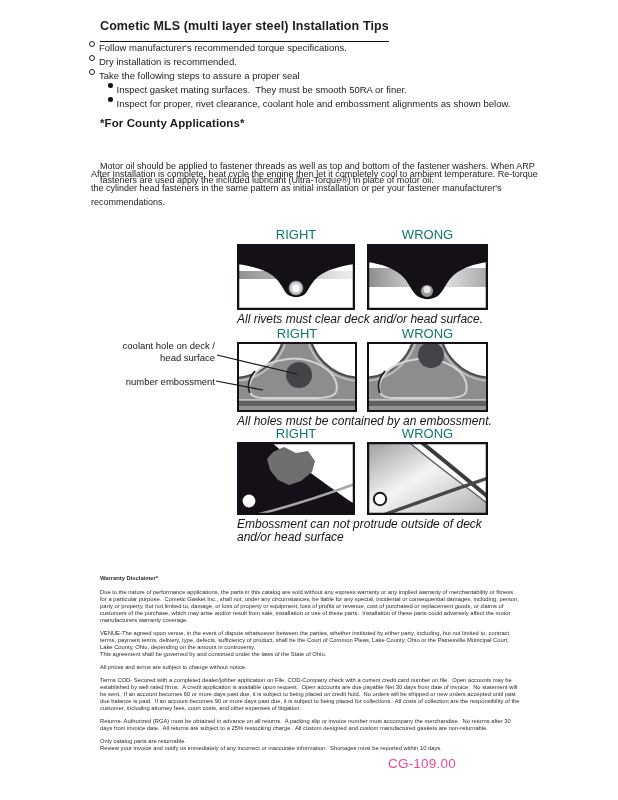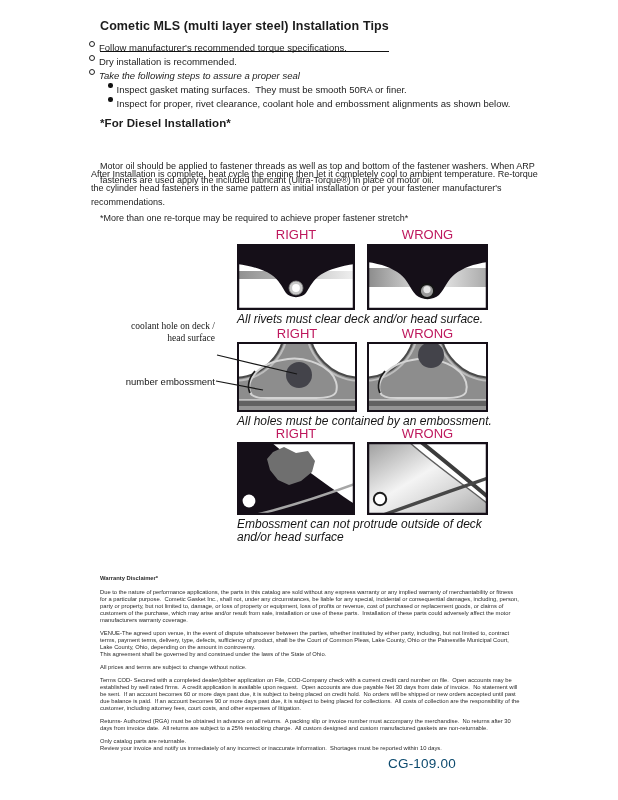--- a/index.html
+++ b/index.html
@@ -3,70 +3,69 @@
 <meta charset="utf-8">
 <style>
   html,body{margin:0;padding:0;background:#e8e8e8;}
   .page{
     position:relative;width:618px;height:800px;margin:0 auto;background:#ffffff;
     font-family:"Liberation Sans","DejaVu Sans",sans-serif;color:#1c1c1c;overflow:hidden;
   }
   .abs{position:absolute;}
   .title{
     left:100px;top:19px;font-size:12.5px;font-weight:bold;
-    border-bottom:1.6px solid #111;padding-bottom:18px;letter-spacing:.1px;
+    border-bottom:1.6px solid #111;padding-bottom:8px;letter-spacing:.1px;
   }
   .bullet-row{display:flex;align-items:flex-start;font-size:9.5px;line-height:12px;white-space:pre-wrap;}
   .mark-o{flex:0 0 auto;width:4px;height:4px;border:1px solid #222;border-radius:50%;margin-right:4px;position:relative;top:-1px;}
   .mark-f{flex:0 0 auto;width:4.5px;height:4.5px;background:#111;border-radius:50%;margin-right:4px;position:relative;top:-1px;}
   .h2{font-size:11.5px;font-weight:bold;letter-spacing:.1px;}
   .para{font-size:9px;line-height:14px;width:447px;white-space:pre-wrap;}
-  .dlabel{font-size:13px;text-align:center;color:#be185d;}
+  .dlabel{font-size:13px;text-align:center;color:#0f766e;}
   .caption{font-size:12px;line-height:12.5px;color:#161616;white-space:pre-wrap;font-style:italic;}
   .annot{font-size:9.5px;line-height:12px;text-align:right;color:#161616;}
   .panel{display:block;}
   .fine{left:100px;top:575px;width:421px;font-size:5.8px;line-height:7px;color:#2a2a2a;}
   .fine .fp{margin:0 0 6px 0;white-space:pre-wrap;}
   .fine .fp.tight{margin-bottom:0;}
   .fine .head{font-weight:bold;margin-bottom:6.5px;}
-  .pagenum{left:388px;top:756px;font-size:13.5px;letter-spacing:.2px;color:#0c4a6e;}
+  .pagenum{left:388px;top:756px;font-size:13.5px;letter-spacing:.2px;color:#ec4899;}
   .overlay{left:0;top:0;pointer-events:none;}
 </style>
 </head>
 <body>
 
 <div class="page">
 
   <div class="abs title">Cometic MLS (multi layer steel) Installation Tips</div>
 
   <div class="abs bullet-row" style="left:89px;top:42px;">
     <span class="mark-o"></span>
     <span>Follow manufacturer's recommended torque specifications.</span>
   </div>
   <div class="abs bullet-row" style="left:89px;top:56px;">
     <span class="mark-o"></span>
     <span>Dry installation is recommended.</span>
   </div>
-  <div class="abs bullet-row" style="left:89px;top:70px;font-style:italic;">
+  <div class="abs bullet-row" style="left:89px;top:70px;">
     <span class="mark-o"></span>
     <span>Take the following steps to assure a proper seal</span>
   </div>
   <div class="abs bullet-row" style="left:108px;top:84px;">
     <span class="mark-f"></span>
     <span>Inspect gasket mating surfaces.  They must be smooth 50RA or finer.</span>
   </div>
   <div class="abs bullet-row" style="left:108px;top:98px;">
     <span class="mark-f"></span>
     <span>Inspect for proper, rivet clearance, coolant hole and embossment alignments as shown below.</span>
   </div>
 
-  <div class="abs h2" style="left:100px;top:117px;">*For Diesel Installation*</div>
+  <div class="abs h2" style="left:100px;top:117px;">*For County Applications*</div>
   <div class="abs para" style="left:100px;top:135px;margin-top:24px;">Motor oil should be applied to fastener threads as well as top and bottom of the fastener washers. When ARP fasteners are used apply the included lubricant (Ultra-Torque®) in place of motor oil.</div>
   <div class="abs para" style="left:91px;top:167px;">After Installation is complete, heat cycle the engine then let it completely cool to ambient temperature. Re-torque the cylinder head fasteners in the same pattern as initial installation or per your fastener manufacturer's recommendations.</div>
-  <div class="abs para" style="left:100px;top:211px;">*More than one re-torque may be required to achieve proper fastener stretch*</div>
 
   <div class="abs dlabel" style="left:237px;top:227px;width:118px;">RIGHT</div>
   <div class="abs dlabel" style="left:367px;top:227px;width:121px;">WRONG</div>
 
   <svg class="abs panel" style="left:237px;top:244px;" width="118" height="66" viewBox="0 0 118 66">
     <defs>
       <linearGradient id="band1" x1="0" y1="0" x2="1" y2="0">
         <stop offset="0" stop-color="#8f8f8f"></stop>
           <stop offset="1" stop-color="#f0f0f0"></stop>
       </linearGradient>
@@ -93,21 +92,21 @@
     <circle cx="60" cy="47" r="7" fill="#9a9a9a" stroke="#141414" stroke-width="1.8"></circle>
     <circle cx="60" cy="45.6" r="3.6" fill="#e6e6e6"></circle>
     <rect x="0" y="0" width="121" height="66" fill="none" stroke="#150f18" stroke-width="4.5"></rect>
   </svg>
 
   <div class="abs caption" style="left:237px;top:313px;">All rivets must clear deck and/or head surface.</div>
 
   <div class="abs dlabel" style="left:237px;top:326px;width:120px;">RIGHT</div>
   <div class="abs dlabel" style="left:367px;top:326px;width:121px;">WRONG</div>
 
-  <div class="abs annot" style="left:113px;top:320px;width:102px;font-family:Liberation Serif, serif;">coolant hole on deck / head surface</div>
+  <div class="abs annot" style="left:113px;top:340px;width:102px;">coolant hole on deck / head surface</div>
   <div class="abs annot" style="left:95px;top:376px;width:120px;">number embossment</div>
 
   <svg class="abs panel" style="left:237px;top:342px;" width="120" height="70" viewBox="0 0 120 70">
     <rect width="120" height="70" fill="#8d8d8d"></rect>
     <circle cx="-4" cy="-16" r="55" fill="none" stroke="#bdbdbd" stroke-width="2"></circle>
     <circle cx="124" cy="-16" r="55" fill="none" stroke="#bdbdbd" stroke-width="2"></circle>
     <circle cx="-4" cy="-16" r="52" fill="#ffffff" stroke="#4a4a4a" stroke-width="2"></circle>
     <circle cx="124" cy="-16" r="52" fill="#ffffff" stroke="#4a4a4a" stroke-width="2"></circle>
     <rect x="0" y="57" width="120" height="1.8" fill="#c2c2c2"></rect>
     <rect x="0" y="58.8" width="120" height="5.2" fill="#616161"></rect>

